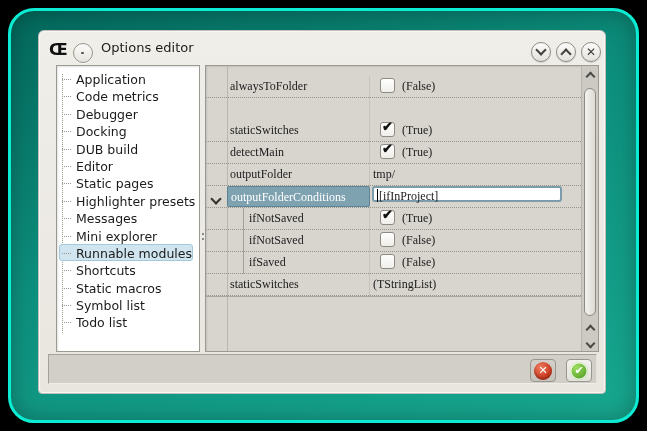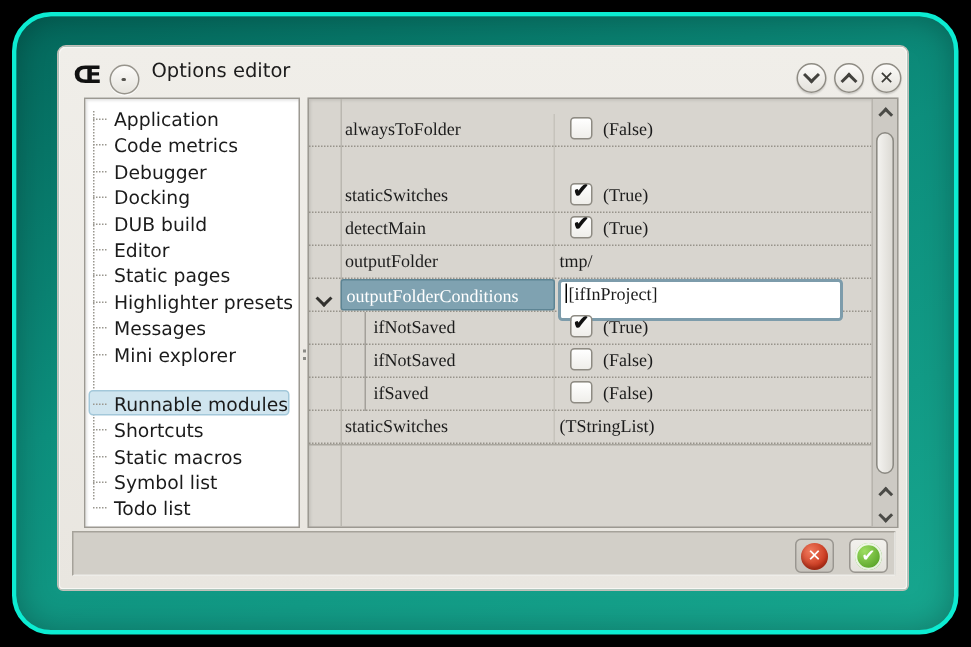--- a/index.html
+++ b/index.html
@@ -27,21 +27,21 @@
   .chev.down{transform:rotate(45deg);margin-top:3px;}
   .chev.up{transform:rotate(-135deg);margin-top:7px;}
   .xglyph{font-size:12px;font-weight:bold;color:#3c3b37;line-height:18px;}
   
   .sidebar{position:absolute;left:17px;top:34px;width:144px;height:287px;background:#fff;
            border:1px solid #9c9992;box-shadow:inset 1px 1px 2px rgba(0,0,0,.12);padding-top:4px;box-sizing:border-box;}
   .treeline{position:absolute;left:5px;top:8px;bottom:18px;width:0;border-left:1px dotted #9a978f;}
   .cat{position:relative;height:17.4px;line-height:17.4px;padding-left:16px;margin:0 6px 0 2px;
        white-space:nowrap;font-size:12.5px;border:1px solid transparent;border-radius:3px;box-sizing:border-box;}
   .cat .dash{position:absolute;left:2px;top:8px;width:9px;height:0;border-top:1px dotted #9a978f;}
-  .cat.sel{background:#d0e5ef;border-color:#a3c8da;margin-top:16px;}
+  .cat.sel{background:#d0e5ef;border-color:#a3c8da;}
   
   .splitter{position:absolute;left:161px;top:34px;width:5px;height:287px;}
   .splitter .grip{position:absolute;left:2px;top:168px;width:2px;height:2px;background:#8a8a85;box-shadow:0 5px 0 #8a8a85;}
   
   .grid{position:absolute;left:166px;top:34px;width:394px;height:287px;background:#d8d5cf;
         border:1px solid #9c9992;box-shadow:inset 1px 1px 2px rgba(0,0,0,.10);box-sizing:border-box;}
   .gutter{position:absolute;left:0;top:0;bottom:0;width:21px;border-right:1px solid #bab7b0;}
   .expander{position:absolute;left:6px;top:129px;width:6px;height:6px;border-right:2px solid #33322f;border-bottom:2px solid #33322f;transform:rotate(45deg);}
   .coldiv{position:absolute;left:163px;top:10px;height:220px;width:0;border-left:1px solid #c6c3bc;}
   .rows-end{position:absolute;left:0;top:230px;width:375px;height:0;border-top:1px solid #aaa79f;}
@@ -51,21 +51,21 @@
   .row.child .name{left:43px;}
   .row .selname{position:absolute;left:21px;top:0;width:143px;height:21px;line-height:21px;
                 background:#7fa2b1;border:1px solid #5d8494;box-sizing:border-box;color:#fff;
                 padding-left:3px;border-radius:2px;}
   .row .val{position:absolute;left:164px;top:0;right:0;height:21px;text-align:center;}
   .row .vtext{position:absolute;left:3px;top:3px;}
   .cb{position:absolute;left:10px;top:2px;width:15px;height:15px;border:1px solid #8e8b83;border-radius:3px;
       background:linear-gradient(180deg,#ffffff,#efeeea);box-sizing:border-box;}
   .cb .ck{position:absolute;left:1px;top:-4px;font-size:13px;font-weight:bold;color:#111;font-style:normal;}
   .cb ~ .vlabel{position:absolute;left:32px;top:3px;}
-  .editbox{position:absolute;left:2px;top:0;width:190px;height:28px;background:#fff;
+  .editbox{position:absolute;left:2px;top:0;width:190px;height:16px;background:#fff;
            border:2px solid #7d9cab;border-radius:3px;box-sizing:border-box;}
   .editbox .caret{position:absolute;left:3px;top:1px;width:1px;height:13px;background:#000;}
   .editbox .etext{position:absolute;left:5px;top:1px;font-size:12px;}
   
   .sb{position:absolute;right:0;top:0;bottom:0;width:17px;background:#cdcac4;border-left:1px solid #b7b4ad;box-sizing:border-box;}
   .sb .btn{position:absolute;left:2px;width:13px;height:14px;text-align:center;}
   .sb .thumb{position:absolute;left:2px;top:22px;width:12px;height:228px;border-radius:7px;
              background:linear-gradient(90deg,#f4f3f0,#dcdad4);border:1px solid #8c8a83;box-sizing:border-box;}
   .schev{display:inline-block;width:5px;height:5px;border-right:2px solid #4a4a46;border-bottom:2px solid #4a4a46;}
   .schev.up{transform:rotate(-135deg);margin-top:5px;}

